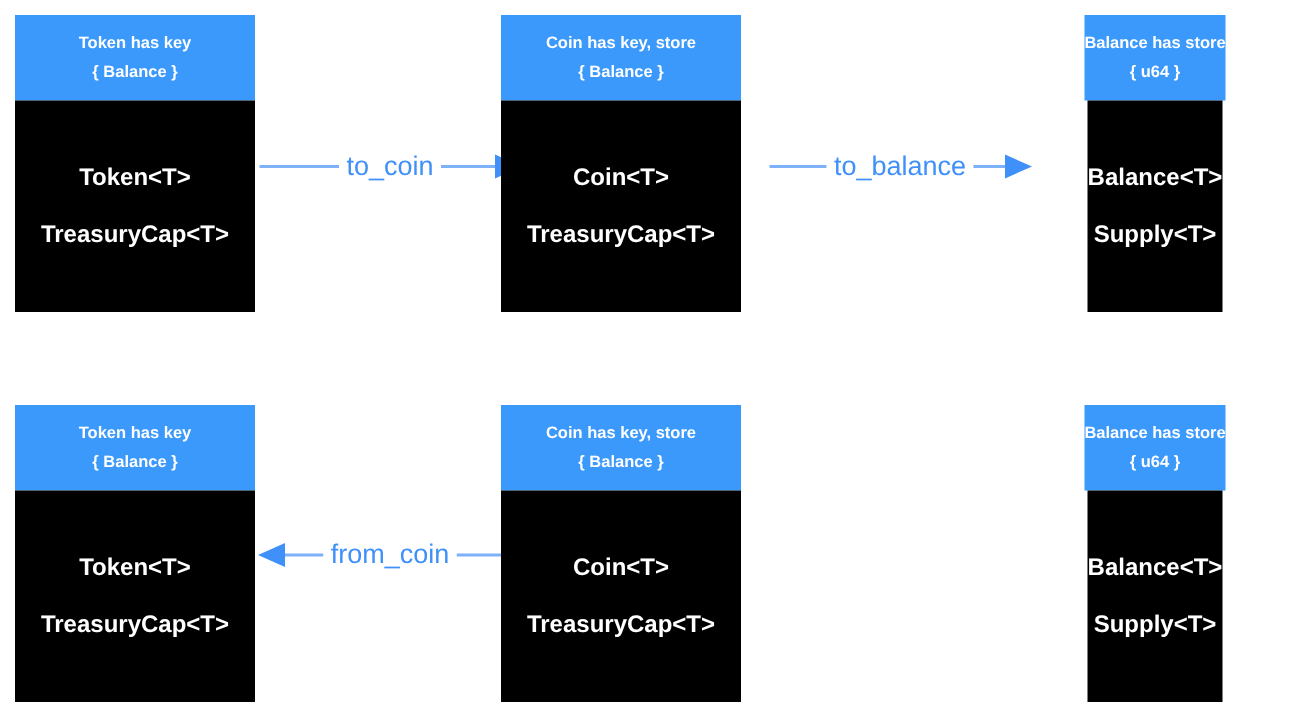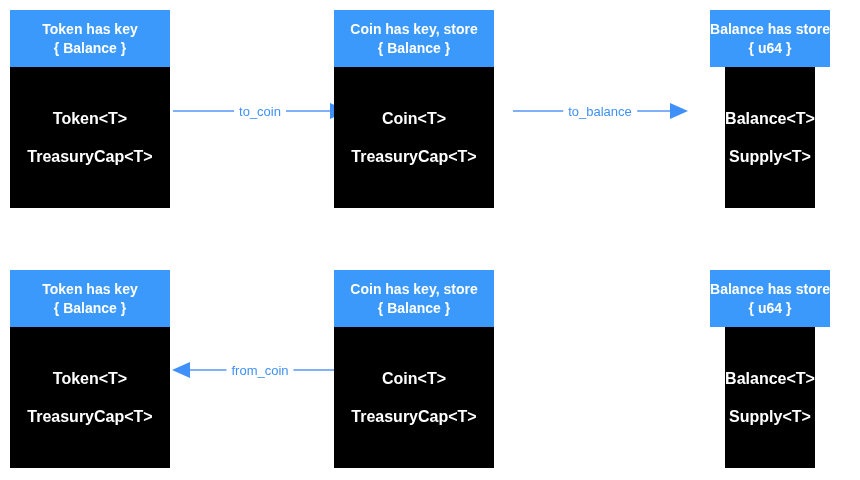--- a/index.html
+++ b/index.html
@@ -28,21 +28,21 @@
   .r2 { top: 270px; }
   .box-header {
     height: 57px;
     flex: 0 0 57px;
     background: var(--header_blue, #3b99fc);
     color: var(--text_white, #ffffff);
     display: flex;
     flex-direction: column;
     justify-content: center;
     align-items: center;
-    font-size: 14px;
+    font-size: 11px;
     font-weight: 700;
     line-height: 19px;
     text-align: center;
   }
   .box-body {
     flex: 1;
     background: var(--box_black, #000000);
     color: var(--text_white, #ffffff);
     display: flex;
     flex-direction: column;
@@ -87,21 +87,21 @@
     border-right: 18px solid var(--arrow_accent, #3f90f8);
   }
   .arrow .label {
     position: absolute;
     left: 50%;
     top: 50%;
     transform: translate(-50%, -50%);
     background: var(--background, #ffffff);
     padding: 0 5px;
     color: var(--arrow_accent, #3f90f8);
-    font-size: 13px;
+    font-size: 18px;
     font-weight: 400;
     white-space: nowrap;
   }
 </style>
 </head>
 <body>
 
 <div class="canvas">
 
   <div class="box r1 c1">

